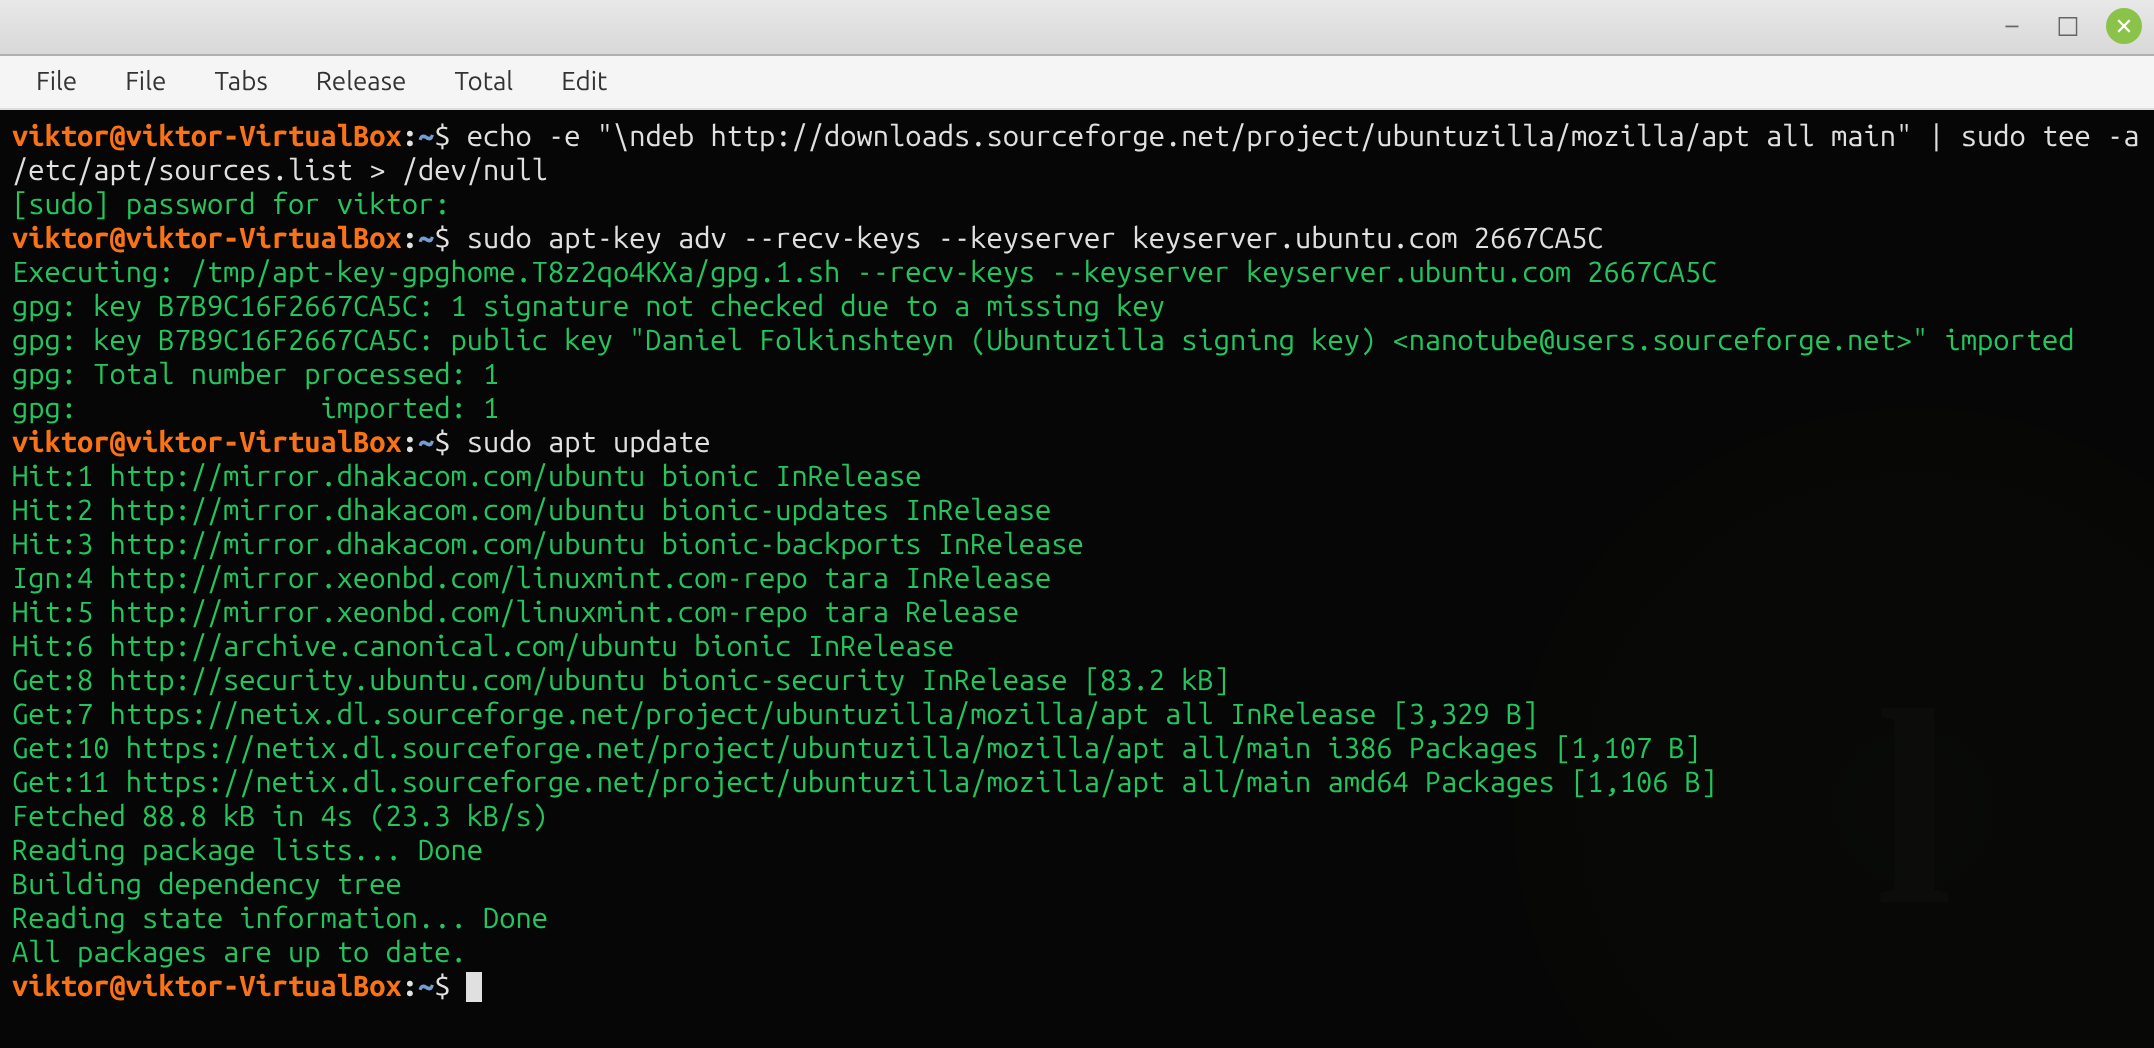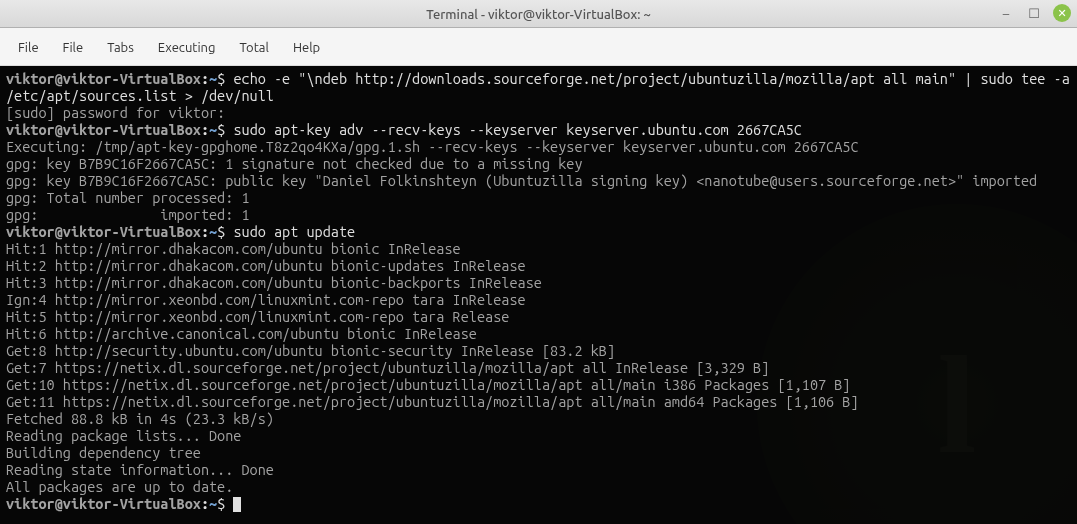--- a/index.html
+++ b/index.html
@@ -72,21 +72,21 @@
     }
     .win-btn.close {
       width: 18px;
       height: 18px;
       border-radius: 50%;
       background: #8bc34a;
       color: #fff;
       font-size: 11px;
     }
     .menubar {
-      height: 38px;
+      height: 27px;
       background: #f5f5f5;
       border-bottom: 1px solid #ddd;
       display: flex;
       align-items: center;
       padding: 0 8px;
       gap: 4px;
       font-size: 13px;
       color: #333;
     }
     .menu-item {
@@ -98,55 +98,54 @@
       background: rgba(0, 0, 0, 0.85);
       padding: 4px 6px;
       font-family: "Ubuntu Mono", "DejaVu Sans Mono", monospace;
       font-size: 14.5px;
       line-height: 17px;
       color: #e0e0e0;
       overflow: hidden;
       white-space: pre-wrap;
       word-break: break-all;
     }
-    .prompt-user { color: #a3a3a3; font-weight: bold; }
+    .prompt-user { color: #f97316; font-weight: bold; }
     .prompt-colon { color: #e0e0e0; font-weight: bold; }
     .prompt-path { color: #729fcf; font-weight: bold; }
     .prompt-dollar { color: #e0e0e0; }
     .cmd { color: #e0e0e0; }
-    .out { color: #a3a3a3; }
+    .out { color: #22c55e; }
     .cursor {
       display: inline-block;
       width: 8px;
       height: 15px;
       background: #e0e0e0;
       vertical-align: text-bottom;
     }
     .line { display: block; }
   </style>
 </head>
 <body>
 
 <div class="bg-logo">
   <div class="bg-logo-inner">l</div>
 </div>
 
 <div class="window">
   <div class="titlebar">
-    <span class="titlebar-title">Terminal - viktor@viktor-VirtualBox: ~</span>
     <div class="win-controls">
       <div class="win-btn">–</div>
       <div class="win-btn">☐</div>
       <div class="win-btn close">✕</div>
     </div>
   </div>
 
   <div class="menubar">
     <div class="menu-item">File</div>
     <div class="menu-item">File</div>
     <div class="menu-item">Tabs</div>
-    <div class="menu-item">Executing</div>
+    <div class="menu-item">Release</div>
     <div class="menu-item">Total</div>
-    <div class="menu-item">Help</div>
+    <div class="menu-item">Edit</div>
   </div>
 
   <div class="terminal"><span class="line"><span class="prompt-user">viktor@viktor-VirtualBox</span><span class="prompt-colon">:</span><span class="prompt-path">~</span><span class="prompt-dollar">$</span> <span class="cmd">echo -e "\ndeb http://downloads.sourceforge.net/project/ubuntuzilla/mozilla/apt all main" | sudo tee -a /etc/apt/sources.list &gt; /dev/null</span></span><span class="line out">[sudo] password for viktor:</span><span class="line"><span class="prompt-user">viktor@viktor-VirtualBox</span><span class="prompt-colon">:</span><span class="prompt-path">~</span><span class="prompt-dollar">$</span> <span class="cmd">sudo apt-key adv --recv-keys --keyserver keyserver.ubuntu.com 2667CA5C</span></span><span class="line out">Executing: /tmp/apt-key-gpghome.T8z2qo4KXa/gpg.1.sh --recv-keys --keyserver keyserver.ubuntu.com 2667CA5C</span><span class="line out">gpg: key B7B9C16F2667CA5C: 1 signature not checked due to a missing key</span><span class="line out">gpg: key B7B9C16F2667CA5C: public key "Daniel Folkinshteyn (Ubuntuzilla signing key) &lt;nanotube@users.sourceforge.net&gt;" imported</span><span class="line out">gpg: Total number processed: 1</span><span class="line out">gpg:               imported: 1</span><span class="line"><span class="prompt-user">viktor@viktor-VirtualBox</span><span class="prompt-colon">:</span><span class="prompt-path">~</span><span class="prompt-dollar">$</span> <span class="cmd">sudo apt update</span></span><span class="line out">Hit:1 http://mirror.dhakacom.com/ubuntu bionic InRelease</span><span class="line out">Hit:2 http://mirror.dhakacom.com/ubuntu bionic-updates InRelease</span><span class="line out">Hit:3 http://mirror.dhakacom.com/ubuntu bionic-backports InRelease</span><span class="line out">Ign:4 http://mirror.xeonbd.com/linuxmint.com-repo tara InRelease</span><span class="line out">Hit:5 http://mirror.xeonbd.com/linuxmint.com-repo tara Release</span><span class="line out">Hit:6 http://archive.canonical.com/ubuntu bionic InRelease</span><span class="line out">Get:8 http://security.ubuntu.com/ubuntu bionic-security InRelease [83.2 kB]</span><span class="line out">Get:7 https://netix.dl.sourceforge.net/project/ubuntuzilla/mozilla/apt all InRelease [3,329 B]</span><span class="line out">Get:10 https://netix.dl.sourceforge.net/project/ubuntuzilla/mozilla/apt all/main i386 Packages [1,107 B]</span><span class="line out">Get:11 https://netix.dl.sourceforge.net/project/ubuntuzilla/mozilla/apt all/main amd64 Packages [1,106 B]</span><span class="line out">Fetched 88.8 kB in 4s (23.3 kB/s)</span><span class="line out">Reading package lists... Done</span><span class="line out">Building dependency tree</span><span class="line out">Reading state information... Done</span><span class="line out">All packages are up to date.</span><span class="line"><span class="prompt-user">viktor@viktor-VirtualBox</span><span class="prompt-colon">:</span><span class="prompt-path">~</span><span class="prompt-dollar">$</span> <span class="cursor"></span></span></div>
 </div>
 
 </body></html>

